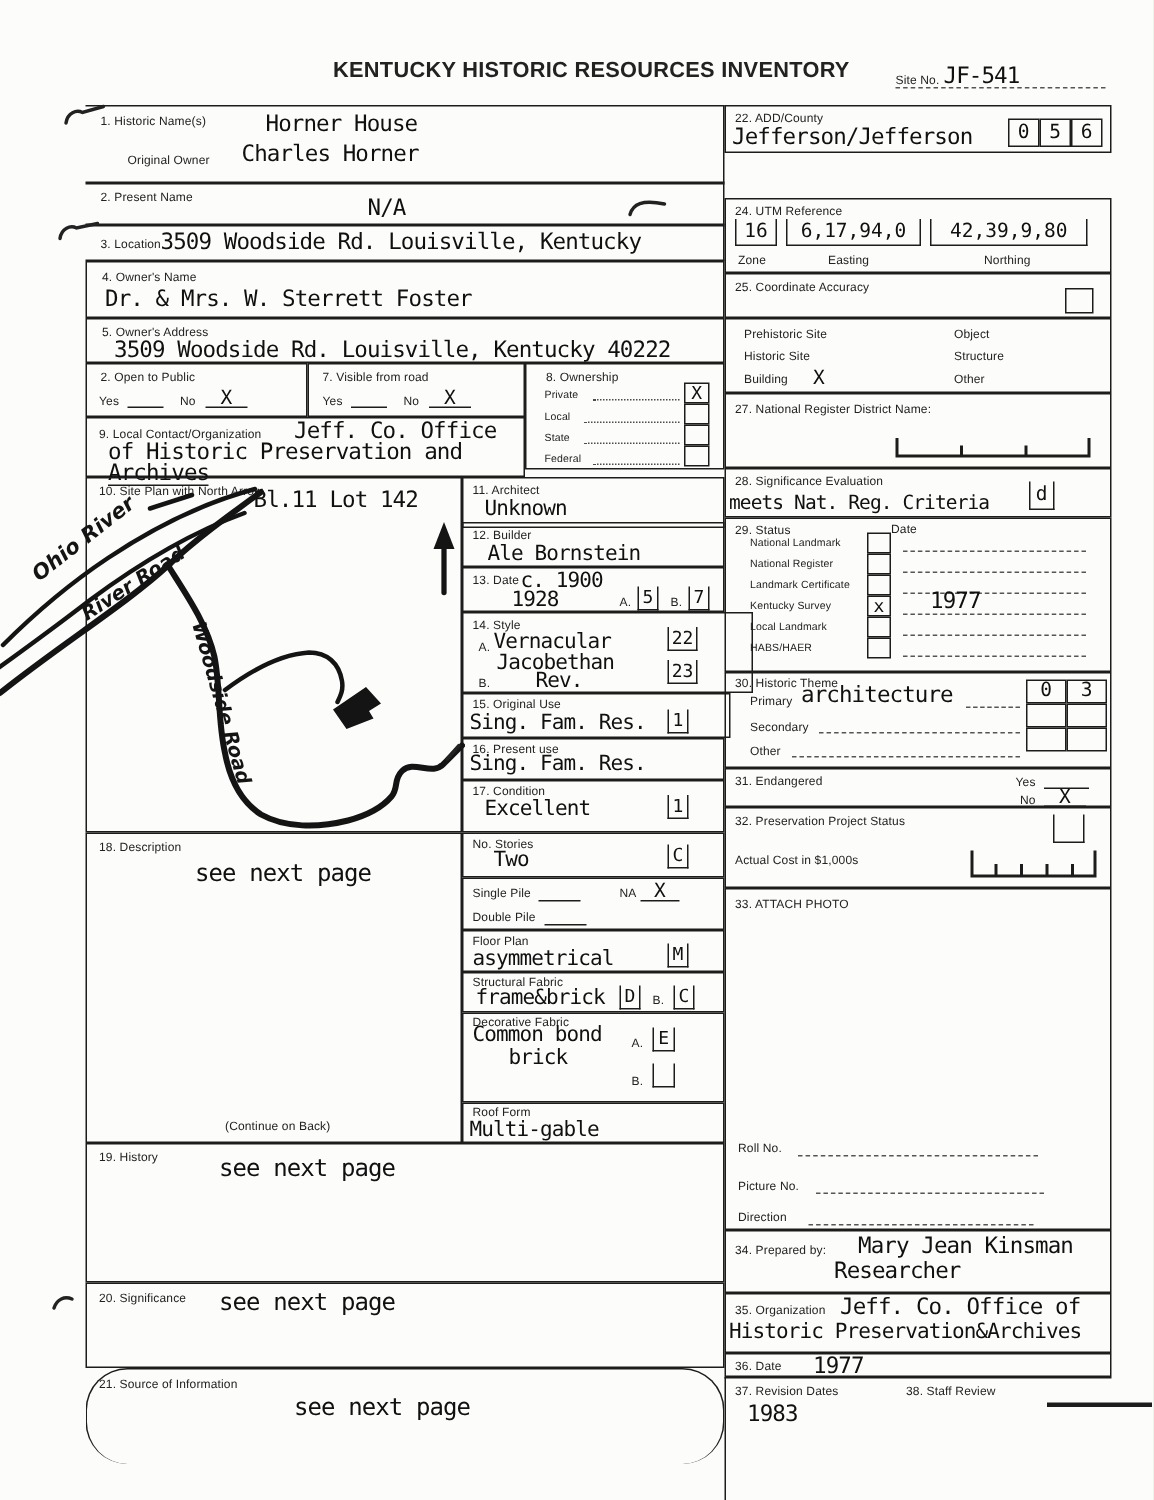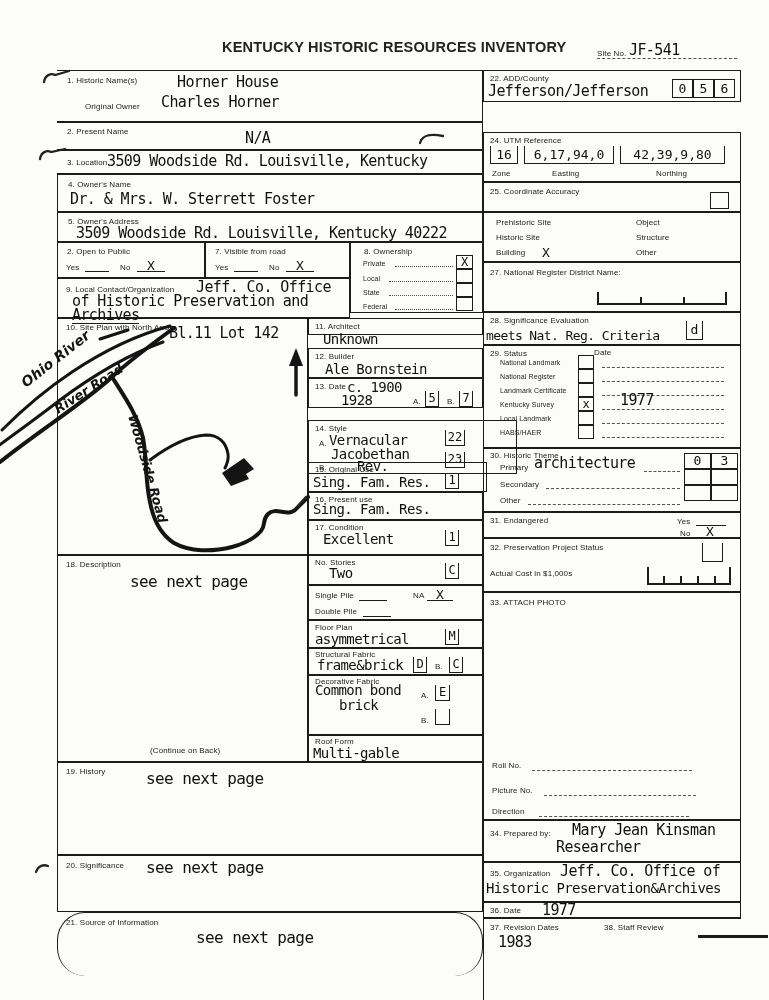--- a/index.html
+++ b/index.html
@@ -110,38 +110,38 @@
   </div>
   <div class="box" style="left:57px;top:855px;width:426px;height:57px;">
     <div class="lbl" style="left:8px;top:5px;">20. Significance</div>
     <div class="mono s16" style="left:88px;top:4px;">see next page</div>
   </div>
   <div class="box nbb" style="left:57px;top:912px;width:426px;height:64px;border-radius:28px;">
     <div class="lbl" style="left:8px;top:5px;">21. Source of Information</div>
     <div class="mono s16" style="left:138px;top:17px;">see next page</div>
   </div>
 
-  <div class="box" style="left:308px;top:318px;width:175px;height:17px;">
+  <div class="box" style="left:308px;top:318px;width:175px;height:34px;">
     <div class="lbl" style="left:6px;top:3px;">11. Architect</div>
     <div class="mono s14" style="left:14px;top:13px;">Unknown</div>
   </div>
   <div class="box" style="left:308px;top:348px;width:175px;height:30px;">
     <div class="lbl" style="left:6px;top:3px;">12. Builder</div>
     <div class="mono s14" style="left:16px;top:13px;">Ale Bornstein</div>
   </div>
   <div class="box" style="left:308px;top:378px;width:175px;height:30px;padding-left:28px;">
     <div class="lbl" style="left:6px;top:3px;">13. Date</div>
     <div class="mono s14" style="left:38px;top:1px;">c. 1900</div>
     <div class="mono s14" style="left:32px;top:14px;">1928</div>
     <div class="lbl" style="left:104px;top:18px;">A.</div>
     <div class="bbx" style="left:116px;top:12px;width:14px;height:16px;">5</div>
     <div class="lbl" style="left:138px;top:18px;">B.</div>
     <div class="bbx" style="left:150px;top:12px;width:14px;height:16px;">7</div>
   </div>
-  <div class="box" style="left:308px;top:420px;width:209px;height:54px;">
+  <div class="box" style="left:308px;top:408px;width:194px;height:54px;">
     <div class="lbl" style="left:6px;top:3px;">14. Style</div>
     <div class="lbl" style="left:10px;top:18px;">A.</div>
     <div class="mono s14" style="left:20px;top:12px;">Vernacular</div>
     <div class="bbx" style="left:136px;top:9px;width:20px;height:16px;">22</div>
     <div class="lbl" style="left:10px;top:42px;">B.</div>
     <div class="mono s14" style="left:22px;top:26px;">Jacobethan</div>
     <div class="mono s14" style="left:48px;top:38px;">Rev.</div>
     <div class="bbx" style="left:136px;top:31px;width:20px;height:16px;">23</div>
   </div>
   <div class="box" style="left:308px;top:462px;width:179px;height:30px;padding-left:27px;">

